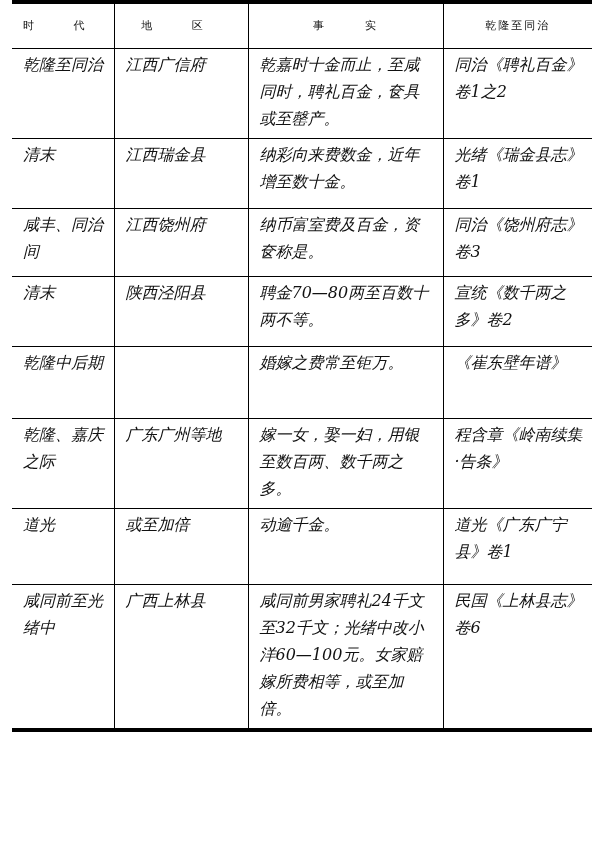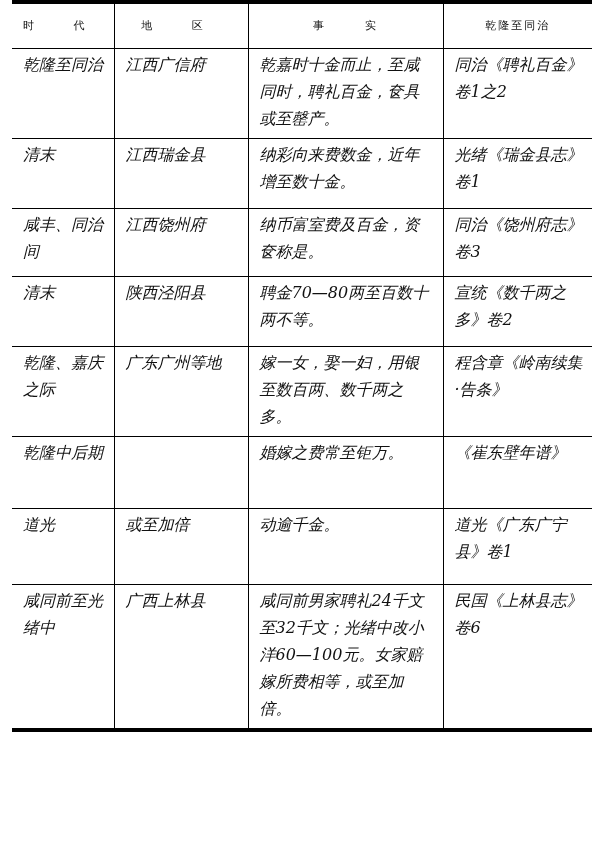--- a/index.html
+++ b/index.html
@@ -54,31 +54,31 @@
           <td>江西饶州府</td>
           <td>纳币富室费及百金，资奁称是。</td>
           <td>同治《饶州府志》卷3</td>
         </tr>
         <tr style="height: 70px;">
           <td>清末</td>
           <td>陕西泾阳县</td>
           <td>聘金70—80两至百数十两不等。</td>
           <td>宣统《数千两之多》卷2</td>
         </tr>
+        <tr style="height: 72px;">
+          <td>乾隆中后期</td>
+          <td></td>
+          <td>婚嫁之费常至钜万。</td>
+          <td>《崔东壁年谱》</td>
+        </tr>
         <tr style="height: 71px;">
           <td>乾隆、嘉庆之际</td>
           <td>广东广州等地</td>
           <td>嫁一女，娶一妇，用银至数百两、数千两之多。</td>
           <td>程含章《岭南续集·告条》</td>
-        </tr>
-        <tr style="height: 72px;">
-          <td>乾隆中后期</td>
-          <td></td>
-          <td>婚嫁之费常至钜万。</td>
-          <td>《崔东壁年谱》</td>
         </tr>
         <tr style="height: 76px; margin-top: 32px;">
           <td>道光</td>
           <td>或至加倍</td>
           <td>动逾千金。</td>
           <td>道光《广东广宁县》卷1</td>
         </tr>
         <tr style="height: 144px;">
           <td>咸同前至光绪中</td>
           <td>广西上林县</td>

